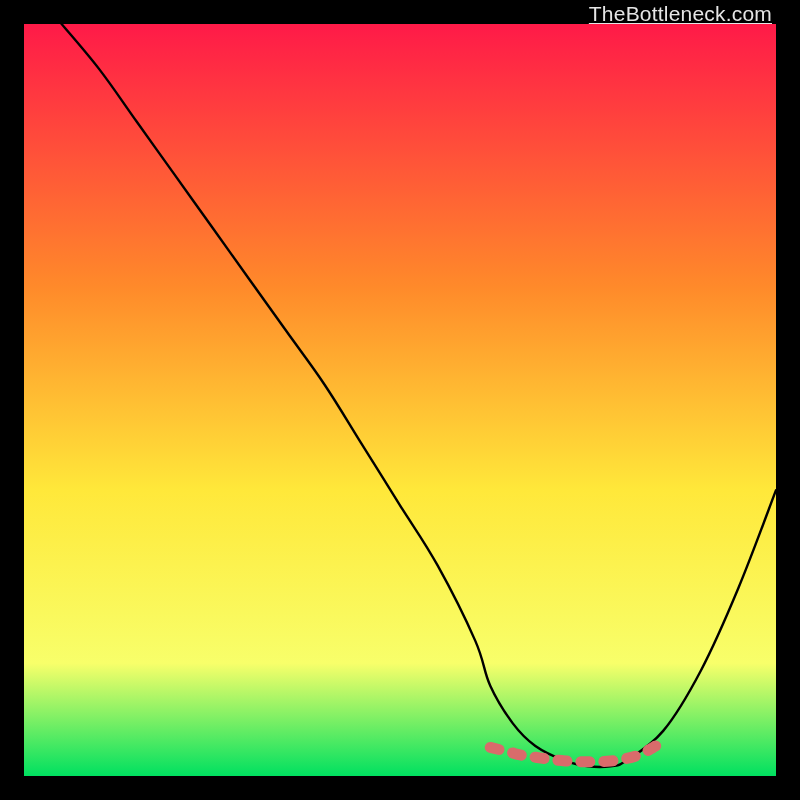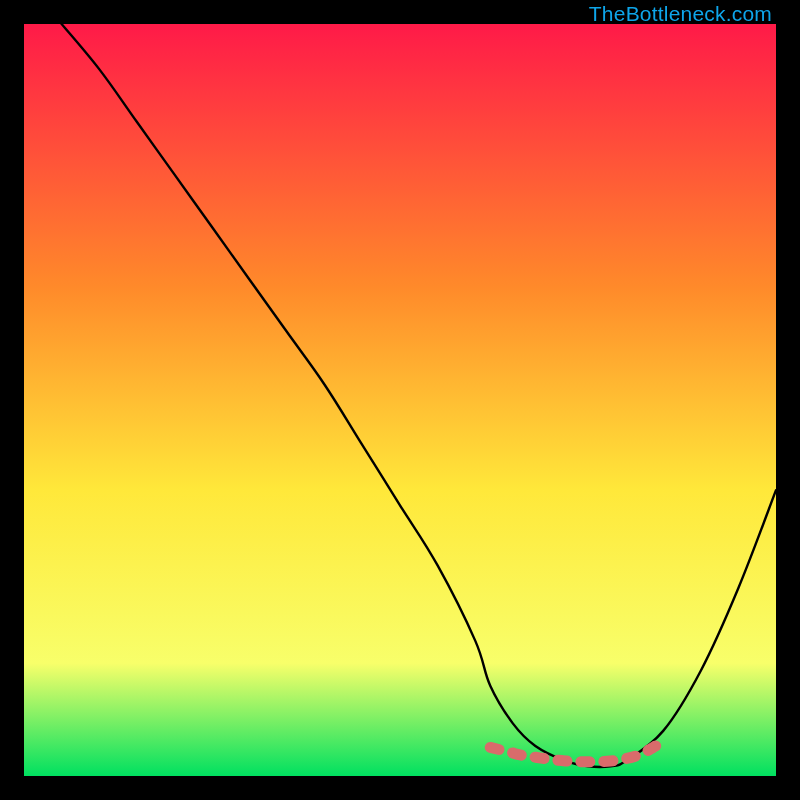--- a/index.html
+++ b/index.html
@@ -23,24 +23,25 @@
     position: absolute;
     left: 0;
     top: 0;
     width: 752px;
     height: 752px;
   }
   .watermark {
     position: absolute;
     top: 2px;
     right: 28px;
-    color: #0ea5e9;
+    color: #e5e5e5;
     font-size: 21px;
     font-weight: 500;
     letter-spacing: 0.2px;
+    text-decoration: underline;
   }
   svg { display: block; }
 </style>
 </head>
 <body>
 
 <div class="watermark">TheBottleneck.com</div>
 
 <div class="frame">
   <svg class="plot-area" viewBox="0 0 752 752" preserveAspectRatio="none">

